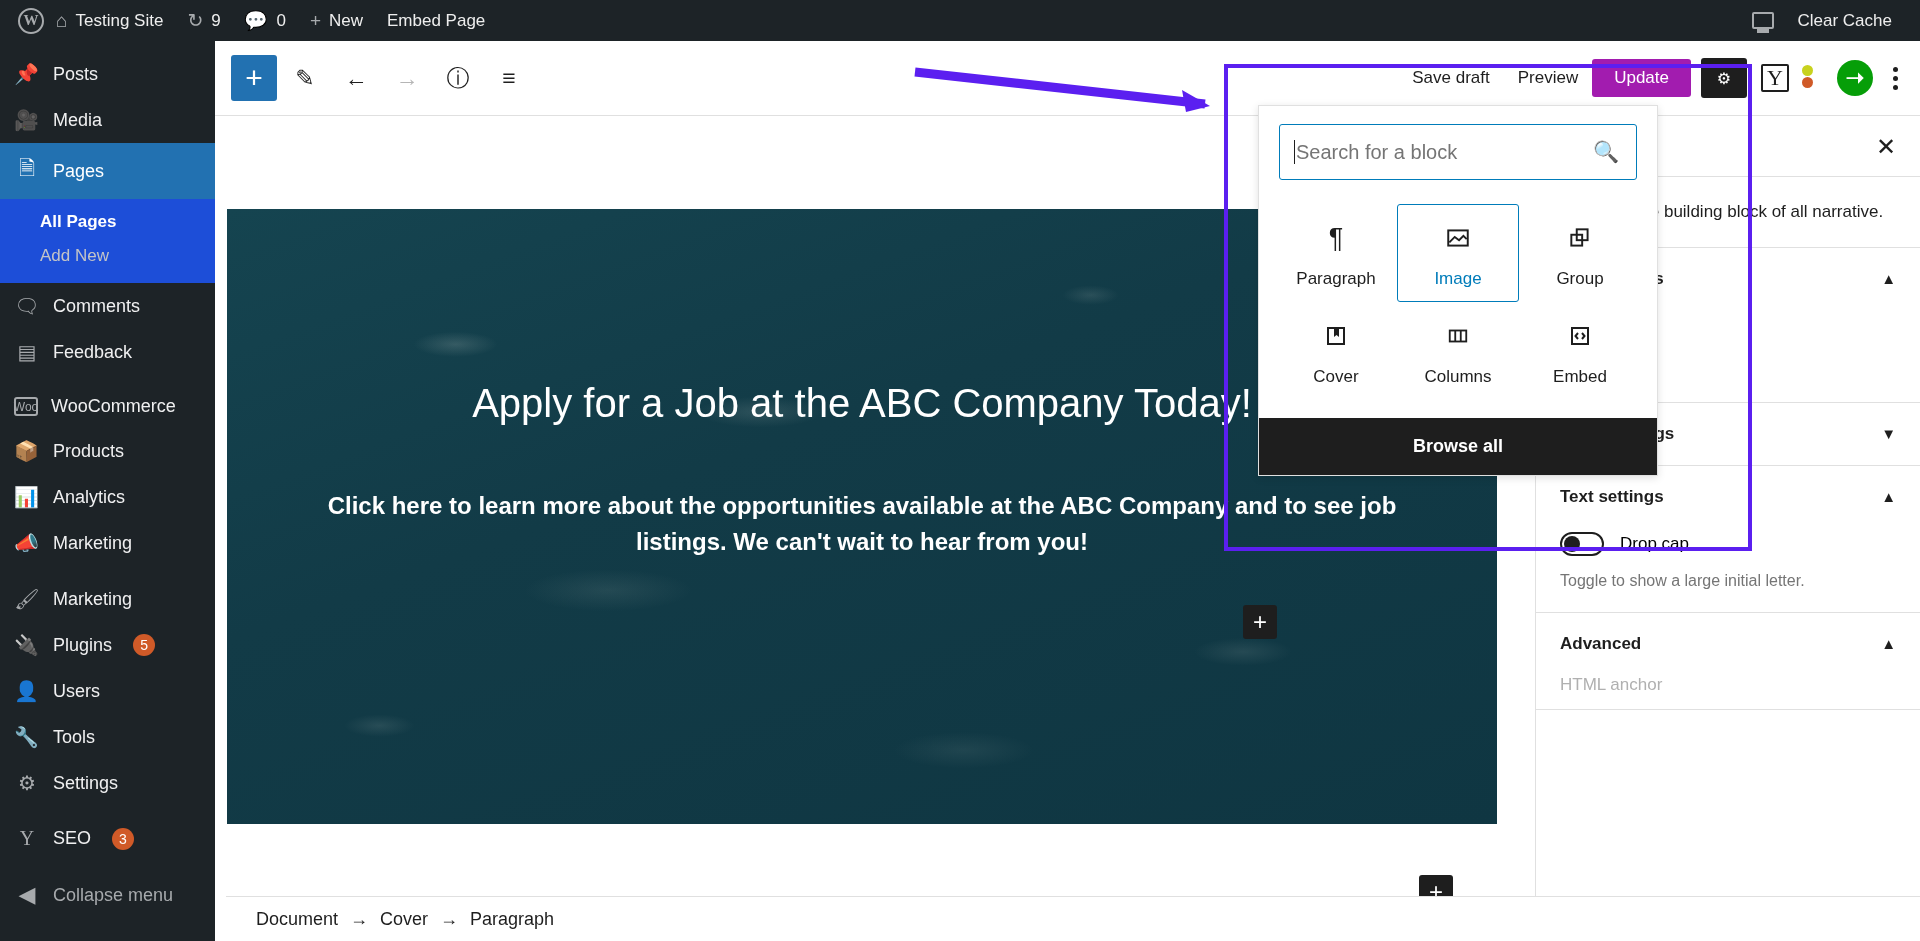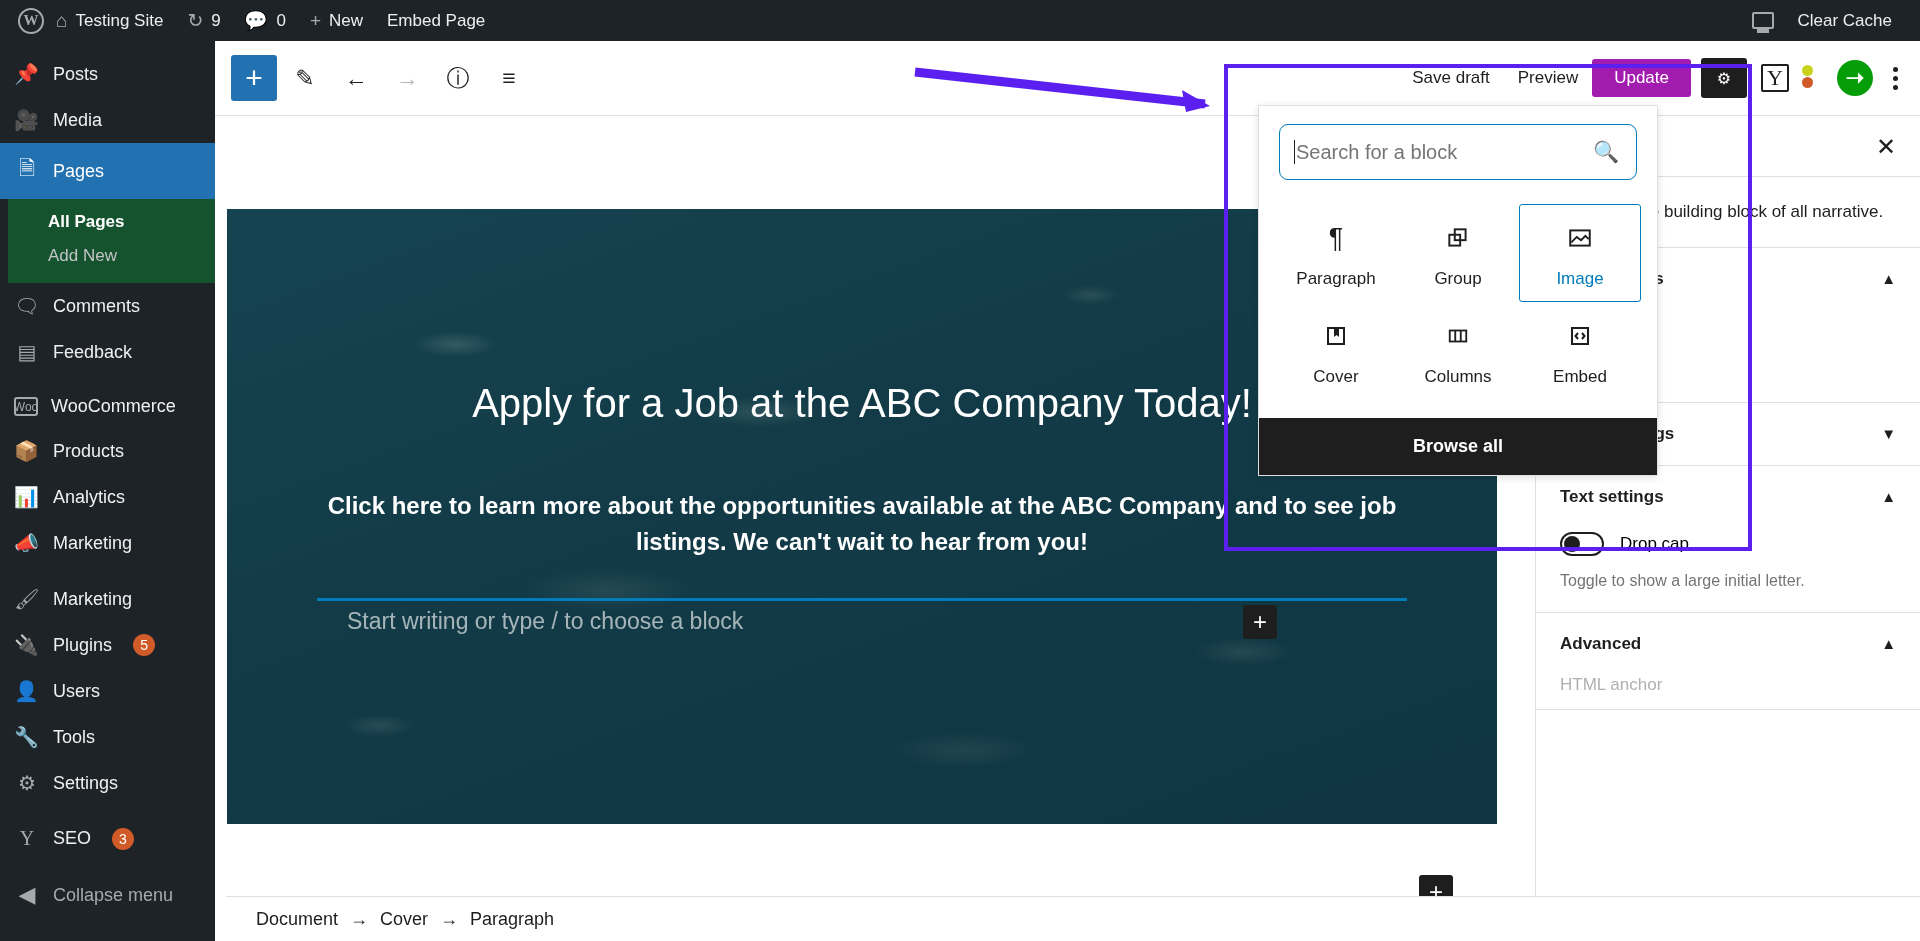--- a/index.html
+++ b/index.html
@@ -30,21 +30,21 @@
   
   .adminmenu {
     position: absolute; top: 41px; left: 0; width: 215px; height: 900px;
     background: #1d2327; color: #f0f0f1; font-size: 18px; padding-top: 10px;
   }
   .menu-item { display: flex; align-items: center; gap: 13px; padding: 11px 0 11px 14px; color: #f0f0f1; position: relative; }
   .menu-item .mi-icon { width: 26px; display: flex; align-items: center; justify-content: center;
     color: #a7aaad; font-size: 20px; flex: none; }
   .menu-item.current { background: #2271b1; color: #fff; }
   .menu-item.current .mi-icon { color: #fff; }
-  .submenu { background: #14532d; padding: 6px 0 10px 0; margin-left: 8px; }
+  .submenu { background: #1d4ed8; padding: 6px 0 10px 0; }
   .submenu .sub-item { padding: 7px 0 7px 40px; font-size: 17px; color: #c3c4c7; }
   .submenu .sub-item.cur { color: #fff; font-weight: bold; }
   .menu-sep { height: 10px; }
   .badge { background: #d63638; color: #fff; border-radius: 11px; min-width: 22px; height: 22px;
     display: inline-flex; align-items: center; justify-content: center; font-size: 14px; margin-left: 8px; }
   .badge.orange { background: #d05a28; }
   .collapse { color: #a7aaad; }
   .collapse .mi-icon { font-size: 22px; }
 
   
@@ -122,21 +122,21 @@
   
   .breadcrumb { position: absolute; left: 226px; bottom: 0; width: 1705px; height: 45px;
     background:#fff; border-top: 1px solid #e0e0e0; display:flex; align-items:center;
     padding-left: 30px; font-size: 18px; color:#1e1e1e; gap: 12px; }
   .bc-arrow { color:#1e1e1e; }
 
   
   .inserter-pop { position: absolute; left: 1262px; top: 70px; width: 235px; z-index: 40; }
   .ip-card { background:#fff; border: 1px solid #e0e0e0; box-shadow: 0 2px 8px rgba(0,0,0,.12); }
   .ip-searchwrap { padding: 18px 20px 10px; }
-  .ip-search { width: 100%; height: 56px; border: 1px solid #007cba; border-radius: 9px;
+  .ip-search { width: 100%; height: 56px; border: 1px solid #007cba; border-radius: 3px;
     display: flex; align-items: center; padding: 0 14px; position: relative; }
   .ip-search .caret { width:1px; height: 24px; background:#1e1e1e; margin-right: 1px; }
   .ip-search .ph { color:#757575; font-size: 20px; }
   .ip-search .mag { position:absolute; right: 16px; font-size: 21px; color:#1e1e1e; }
   .ip-grid { display: grid; grid-template-columns: repeat(3, 1fr); padding: 14px 16px 18px; }
   .ip-cell { display:flex; flex-direction:column; align-items:center; justify-content:center;
     padding: 16px 0 12px; border: 1px solid transparent; border-radius: 3px; }
   .ip-cell.sel { border-color: #007cba; }
   .ip-cell .ic { font-size: 27px; color:#1e1e1e; height: 34px; display:flex;align-items:center;}
   .ip-cell .lbl { font-size: 17px; color:#1e1e1e; margin-top: 14px; }
@@ -283,24 +283,20 @@
           <span></span>
           <span></span>
         </div>
     </div>
 
     <div class="canvas">
       <div class="cover-block">
         <div class="cover-inner">
           <div class="cover-title">Apply for a Job at the ABC Company Today!</div>
           <div class="cover-para">Click here to learn more about the opportunities available at the ABC Company and to see job listings. We can't wait to hear from you!</div>
-          <div class="empty-para">
-            <div class="sel-line"></div>
-            <div class="ph">Start writing or type / to choose a block</div>
-          </div>
         </div>
       </div>
       <div class="inserter-round" style="left:1028px; top:488px;">+</div>
       <div class="inserter-round" style="left:1204px; top:758px;">+</div>
     </div>
 
     <div class="settings-sidebar">
       <div class="ss-tabrow">
         <div class="ss-close">✕</div>
       </div>
@@ -357,38 +353,38 @@
           <div class="ip-search">
             <span class="caret"></span>
             <span class="ph">Search for a block</span>
             <span class="mag">🔍</span>
           </div>
         </div>
         <div class="ip-grid">
           <div class="ip-cell">
             <span class="ic">¶</span>
             <span class="lbl">Paragraph</span>
+          </div>
+          <div class="ip-cell sel">
+            <span class="ic">
+              <svg width="26" height="26" viewBox="0 0 24 24" fill="none" stroke="#1e1e1e" stroke-width="1.8">
+                <rect x="3" y="5" width="18" height="14"></rect>
+                <polyline points="4,16 9,11 13,14 17,10 20,13"></polyline>
+              </svg>
+            </span>
+            <span class="lbl">Image</span>
           </div>
           <div class="ip-cell">
             <span class="ic">
               <svg width="26" height="26" viewBox="0 0 24 24" fill="none" stroke="#1e1e1e" stroke-width="1.8">
                 <rect x="9" y="4" width="10" height="10"></rect>
                 <rect x="4" y="9" width="10" height="10"></rect>
               </svg>
             </span>
             <span class="lbl">Group</span>
-          </div>
-          <div class="ip-cell sel">
-            <span class="ic">
-              <svg width="26" height="26" viewBox="0 0 24 24" fill="none" stroke="#1e1e1e" stroke-width="1.8">
-                <rect x="3" y="5" width="18" height="14"></rect>
-                <polyline points="4,16 9,11 13,14 17,10 20,13"></polyline>
-              </svg>
-            </span>
-            <span class="lbl">Image</span>
           </div>
           <div class="ip-cell">
             <span class="ic">
               <svg width="24" height="24" viewBox="0 0 24 24" fill="none" stroke="#1e1e1e" stroke-width="2">
                 <rect x="4" y="4" width="16" height="16"></rect>
                 <path d="M10 4 L10 13 L12.5 11 L15 13 L15 4 Z" fill="#1e1e1e" stroke="none"></path>
               </svg>
             </span>
             <span class="lbl">Cover</span>
           </div>

